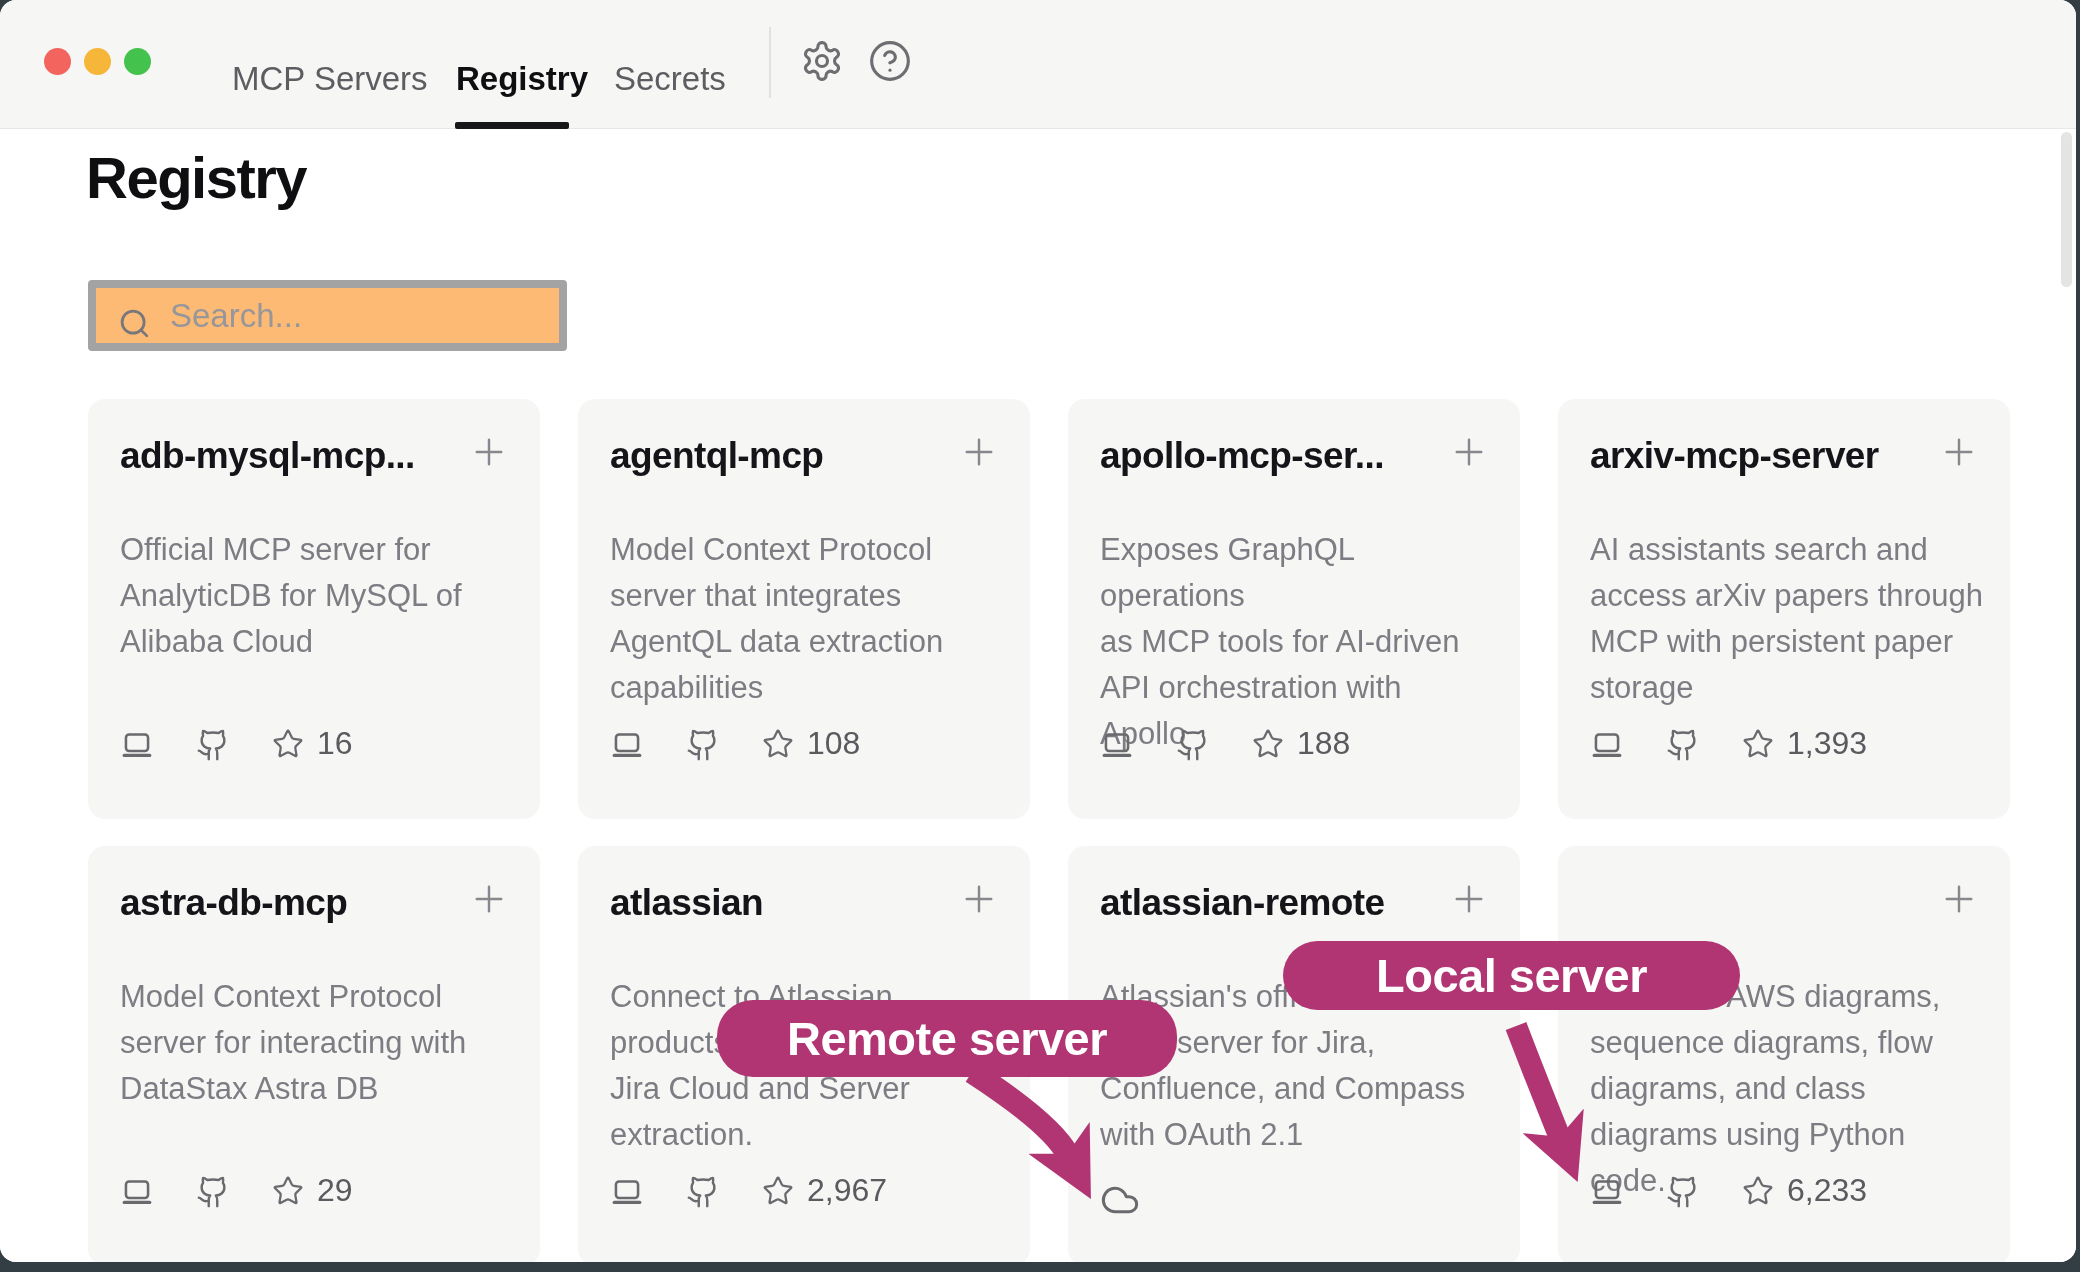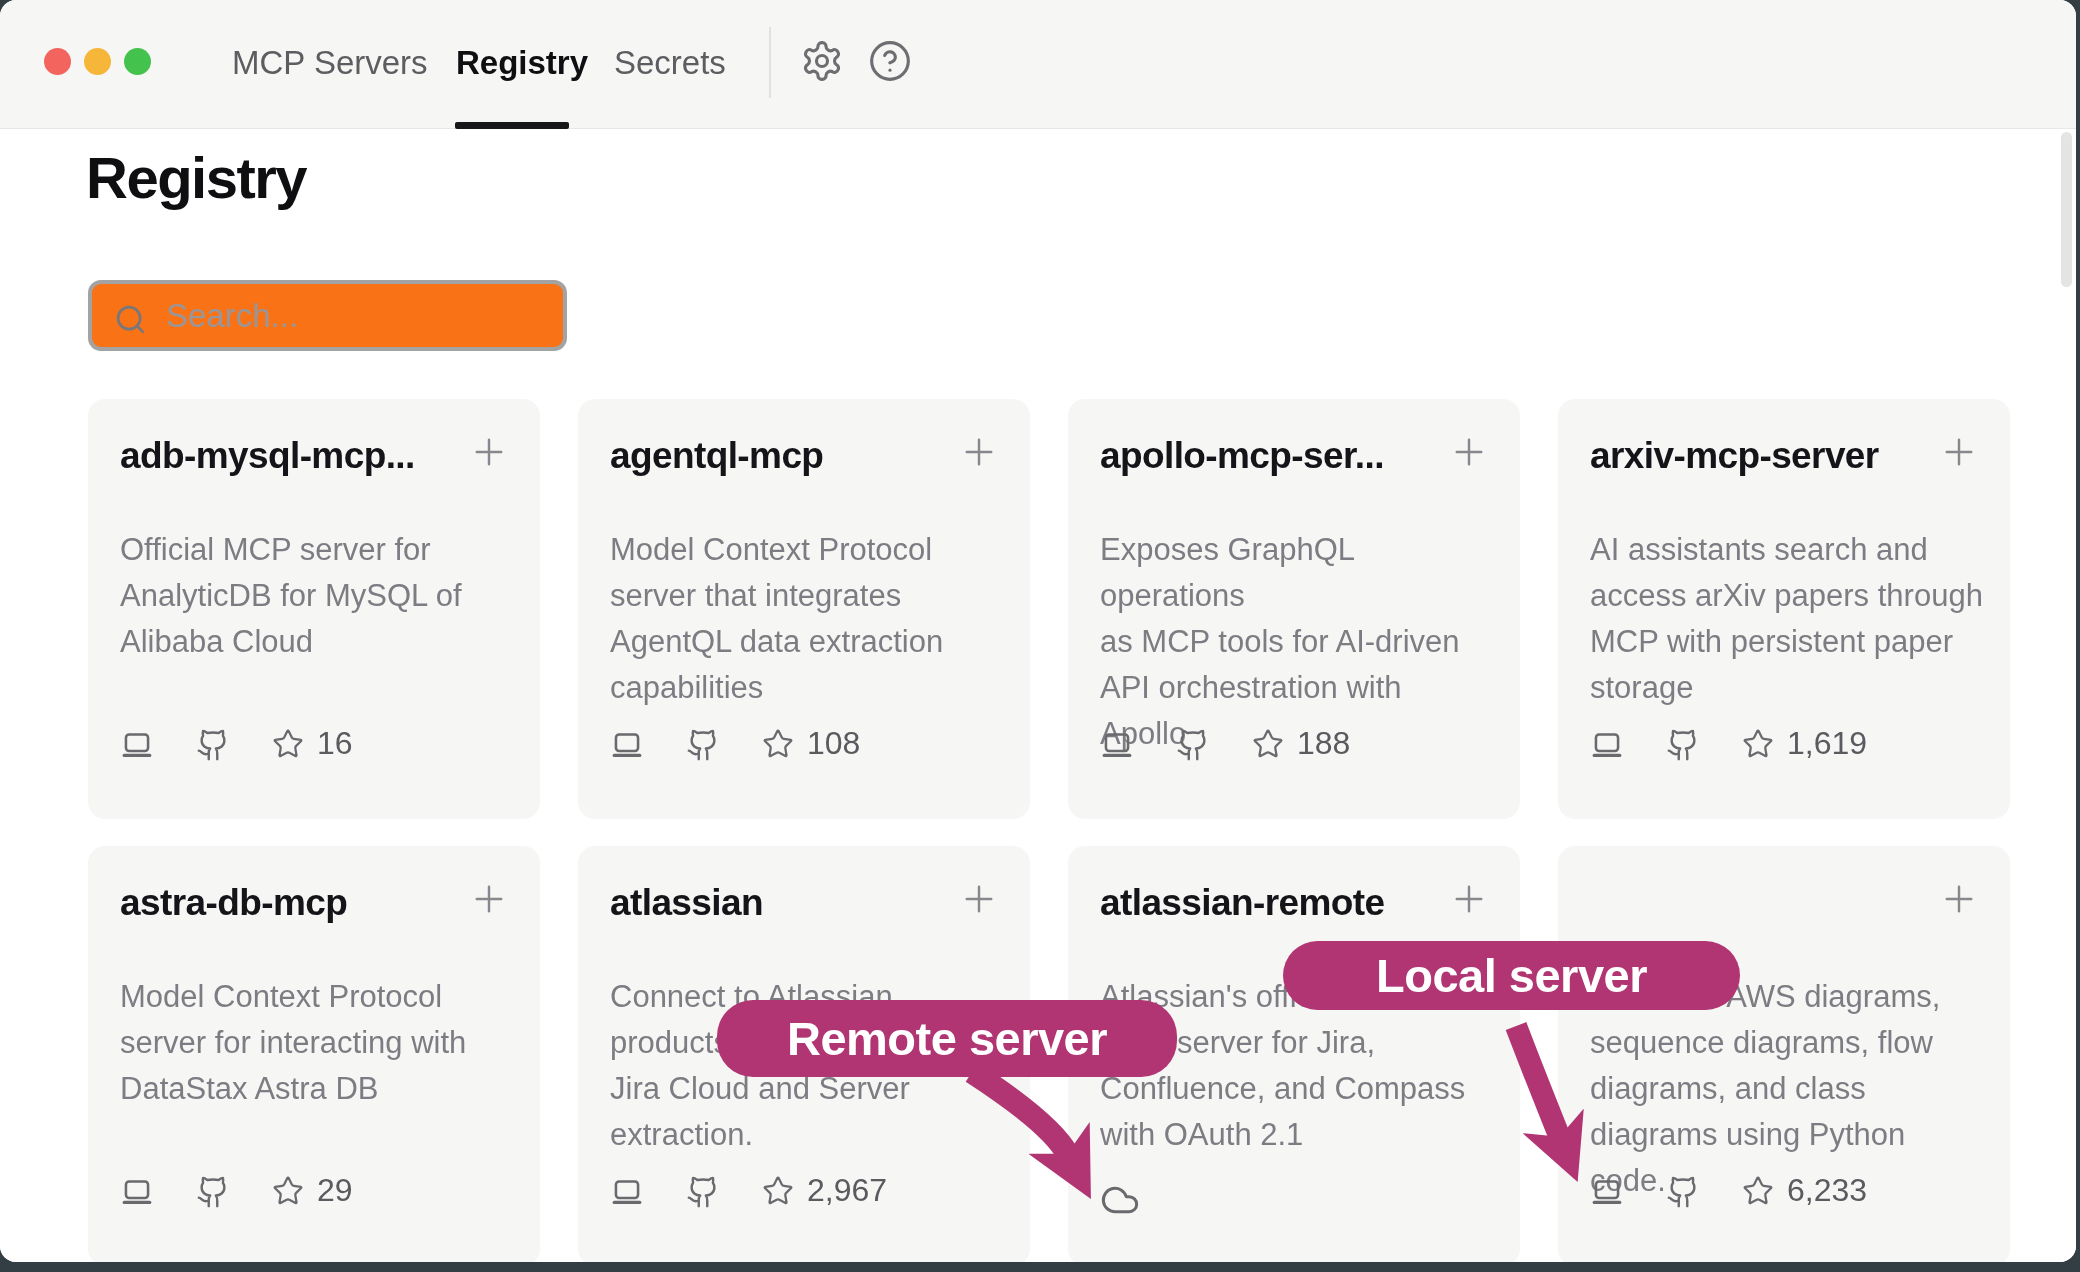--- a/index.html
+++ b/index.html
@@ -15,29 +15,29 @@
     width: 2076px; height: 1262px;
     background: #ffffff; border-radius: 16px; overflow: hidden;
   }
   
   .titlebar {
     position: absolute; left: 0; top: 0; right: 0; height: 129px;
     background: #f6f6f4; border-bottom: 1px solid #e7e7e5;
   }
   .tl { position: absolute; top: 48px; width: 27px; height: 27px; border-radius: 50%; border: none; }
   .tl.r { left: 44px; }  .tl.y { left: 84px; }  .tl.g { left: 124px; }
-  .tab { position: absolute; top: 44px; font-size: 33px; line-height: 38px; color: #5c5c61; background: none; border: none; font-family: inherit; }
+  .tab { position: absolute; top: 60px; font-size: 33px; line-height: 38px; color: #5c5c61; background: none; border: none; font-family: inherit; }
   .tab.active { color: #0f0f12; font-weight: 700; }
   .tab-underline { position: absolute; left: 455px; top: 122px; width: 114px; height: 7px; background: #17171a; border-radius: 2px; }
   .tb-divider { position: absolute; left: 769px; top: 27px; width: 2px; height: 71px; background: #e1e1df; }
   .tb-icon { position: absolute; top: 39px; width: 44px; height: 44px; background: none; border: none; color: #6e6e72; padding: 0; }
   
   .content { position: absolute; top: 130px; left: 0; right: 0; bottom: 0; background: #fff; }
   .page-title { position: absolute; left: 86px; top: 14px; font-size: 58px; font-weight: 800; letter-spacing: -1.5px; color: #0f0f11; }
-  .search-box { position: absolute; left: 88px; top: 150px; width: 479px; height: 71px; border: 4px solid #a3a3a3; border-radius: 13px; background: #f97316; }
+  .search-box { position: absolute; left: 88px; top: 150px; width: 479px; height: 71px; border: 8px solid #a3a3a3; border-radius: 4px; background: #fdba74; }
   .search-box .s-icon { position: absolute; left: 22px; top: 19px; color: #77777c; }
   .search-box input { position: absolute; left: 74px; top: 0; width: 392px; height: 100%; border: none; outline: none; background: transparent; font-family: inherit; font-size: 33px; color: #303034; }
   .search-box input::placeholder { color: #96969b; }
   .grid {
     position: absolute; left: 88px; top: 269px;
     display: grid; grid-template-columns: repeat(4, 452px);
     grid-auto-rows: 420px; column-gap: 38px; row-gap: 27px;
   }
   .card { position: relative; background: #f6f6f5; border-radius: 17px; }
   .card-title { position: absolute; left: 32px; top: 36px; right: 92px; font-size: 37px; font-weight: 700; letter-spacing: -0.6px; color: #151519; white-space: nowrap; overflow: hidden; }
@@ -204,21 +204,21 @@
               <path d="M3 19.4h18" stroke-width="2.3"></path>
             </svg>
           <svg width="34" height="34" viewBox="0 0 24 24" fill="none" stroke="currentColor" stroke-width="1.7" stroke-linecap="round" stroke-linejoin="round">
               <path d="M15 22v-4a4.8 4.8 0 0 0-1-3.5c3 0 6-2 6-5.5.08-1.25-.27-2.48-1-3.5.28-1.15.28-2.35 0-3.5 0 0-1 0-3 1.5-2.64-.5-5.36-.5-8 0C6 2 5 2 5 2c-.3 1.15-.3 2.35 0 3.5A5.403 5.403 0 0 0 4 9c0 3.5 3 5.5 6 5.5-.39.49-.68 1.05-.85 1.65-.17.6-.22 1.23-.15 1.85v4"></path>
               <path d="M9 18c-4.51 2-5-2-7-2"></path>
             </svg>
           <span class="star-group">
             <svg width="32" height="32" viewBox="0 0 24 24" fill="none" stroke="currentColor" stroke-width="1.7" stroke-linejoin="round">
                 <path d="M11.525 2.295a.53.53 0 0 1 .95 0l2.31 4.679a2.123 2.123 0 0 0 1.595 1.16l5.166.756a.53.53 0 0 1 .294.904l-3.736 3.638a2.123 2.123 0 0 0-.611 1.878l.882 5.14a.53.53 0 0 1-.771.56l-4.618-2.428a2.122 2.122 0 0 0-1.973 0L6.396 21.01a.53.53 0 0 1-.77-.56l.881-5.139a2.122 2.122 0 0 0-.611-1.879L2.16 9.795a.53.53 0 0 1 .294-.906l5.165-.755a2.122 2.122 0 0 0 1.597-1.16z"></path>
               </svg>
-            <span class="count">1,619</span>
+            <span class="count">1,393</span>
           </span>
         </div>
       </div>
 
       <div class="card">
         <div class="card-title">astra-db-mcp</div>
         <button class="add-btn"><svg width="42" height="42" viewBox="0 0 24 24" fill="none" stroke="currentColor" stroke-width="1.4" stroke-linecap="round">
               <path d="M12 5v14M5 12h14"></path>
             </svg></button>
         <div class="desc">

